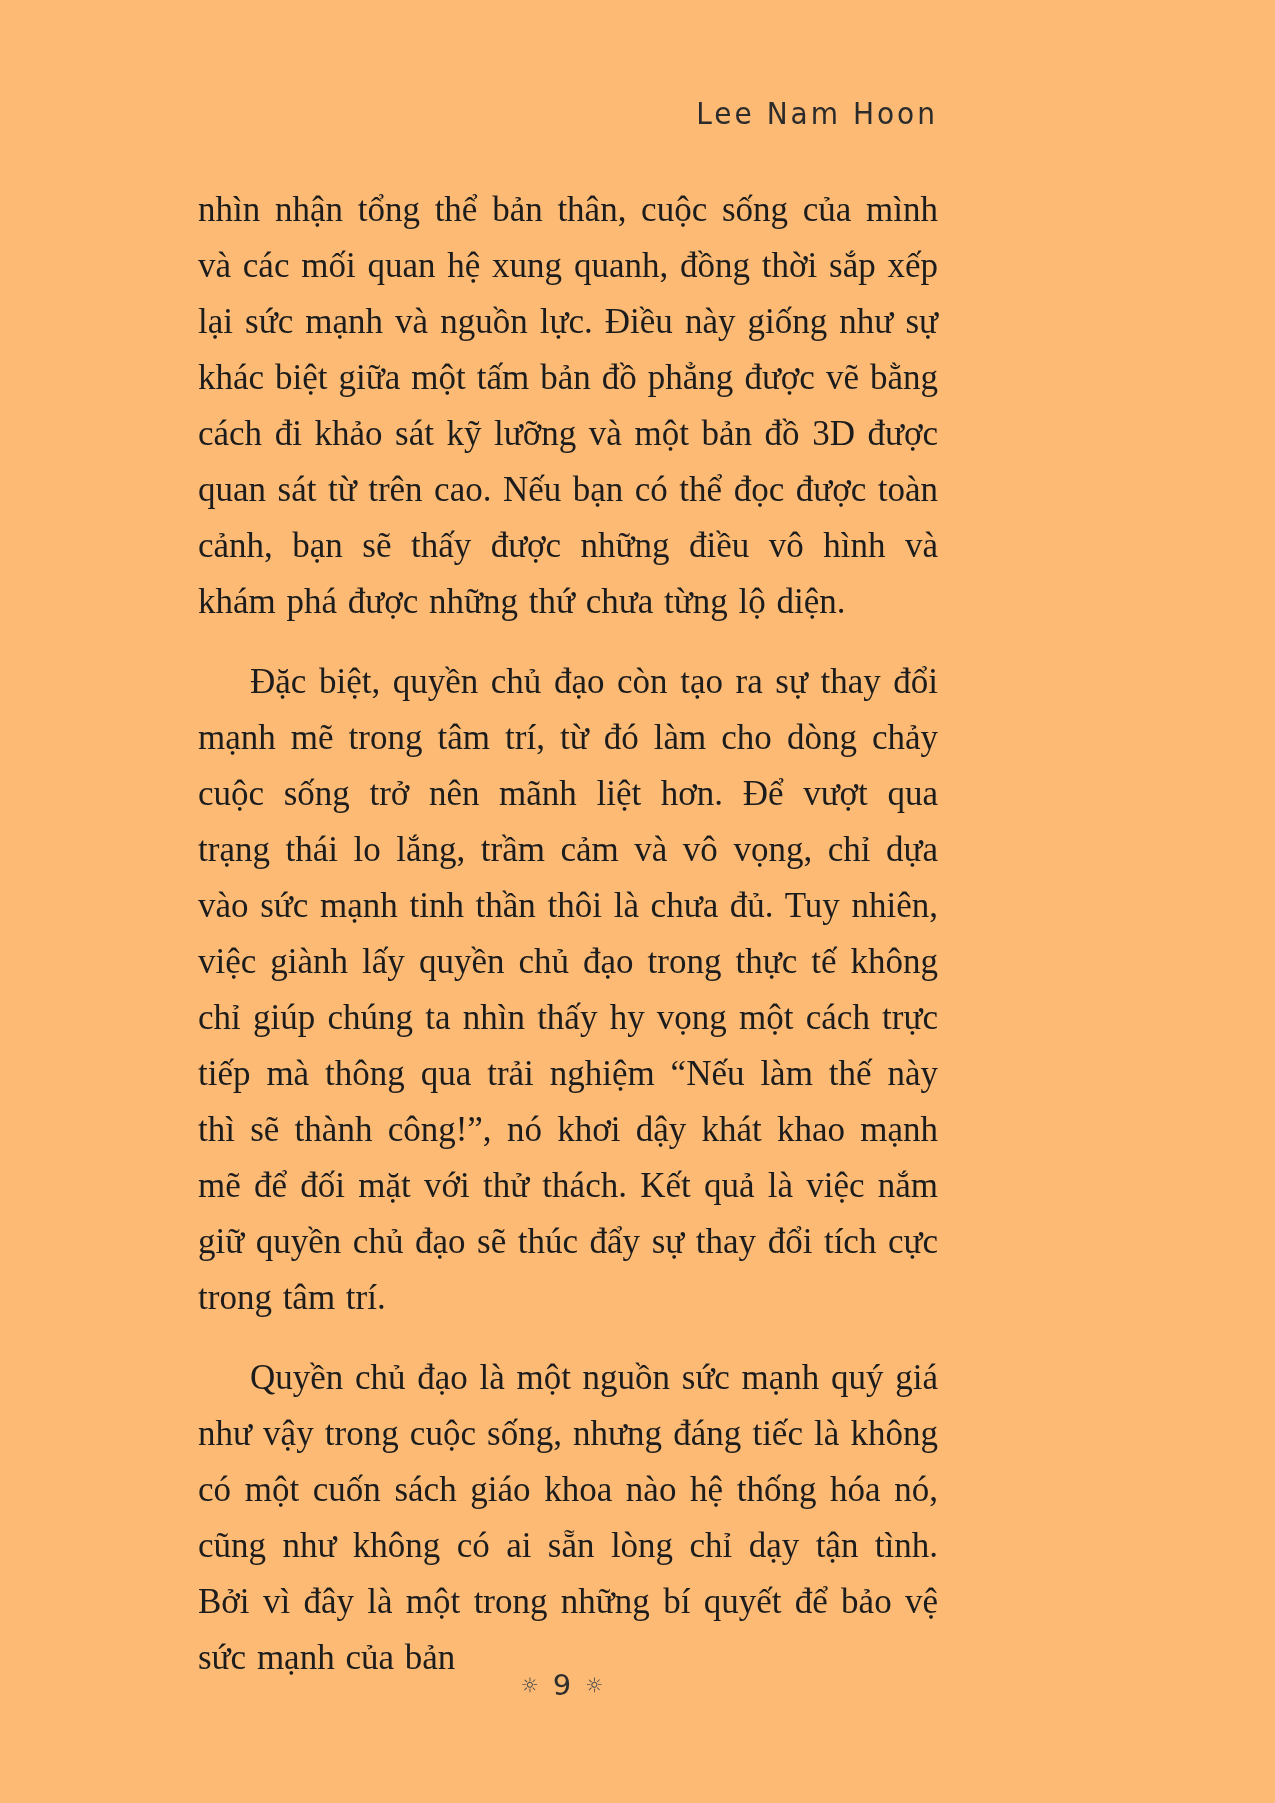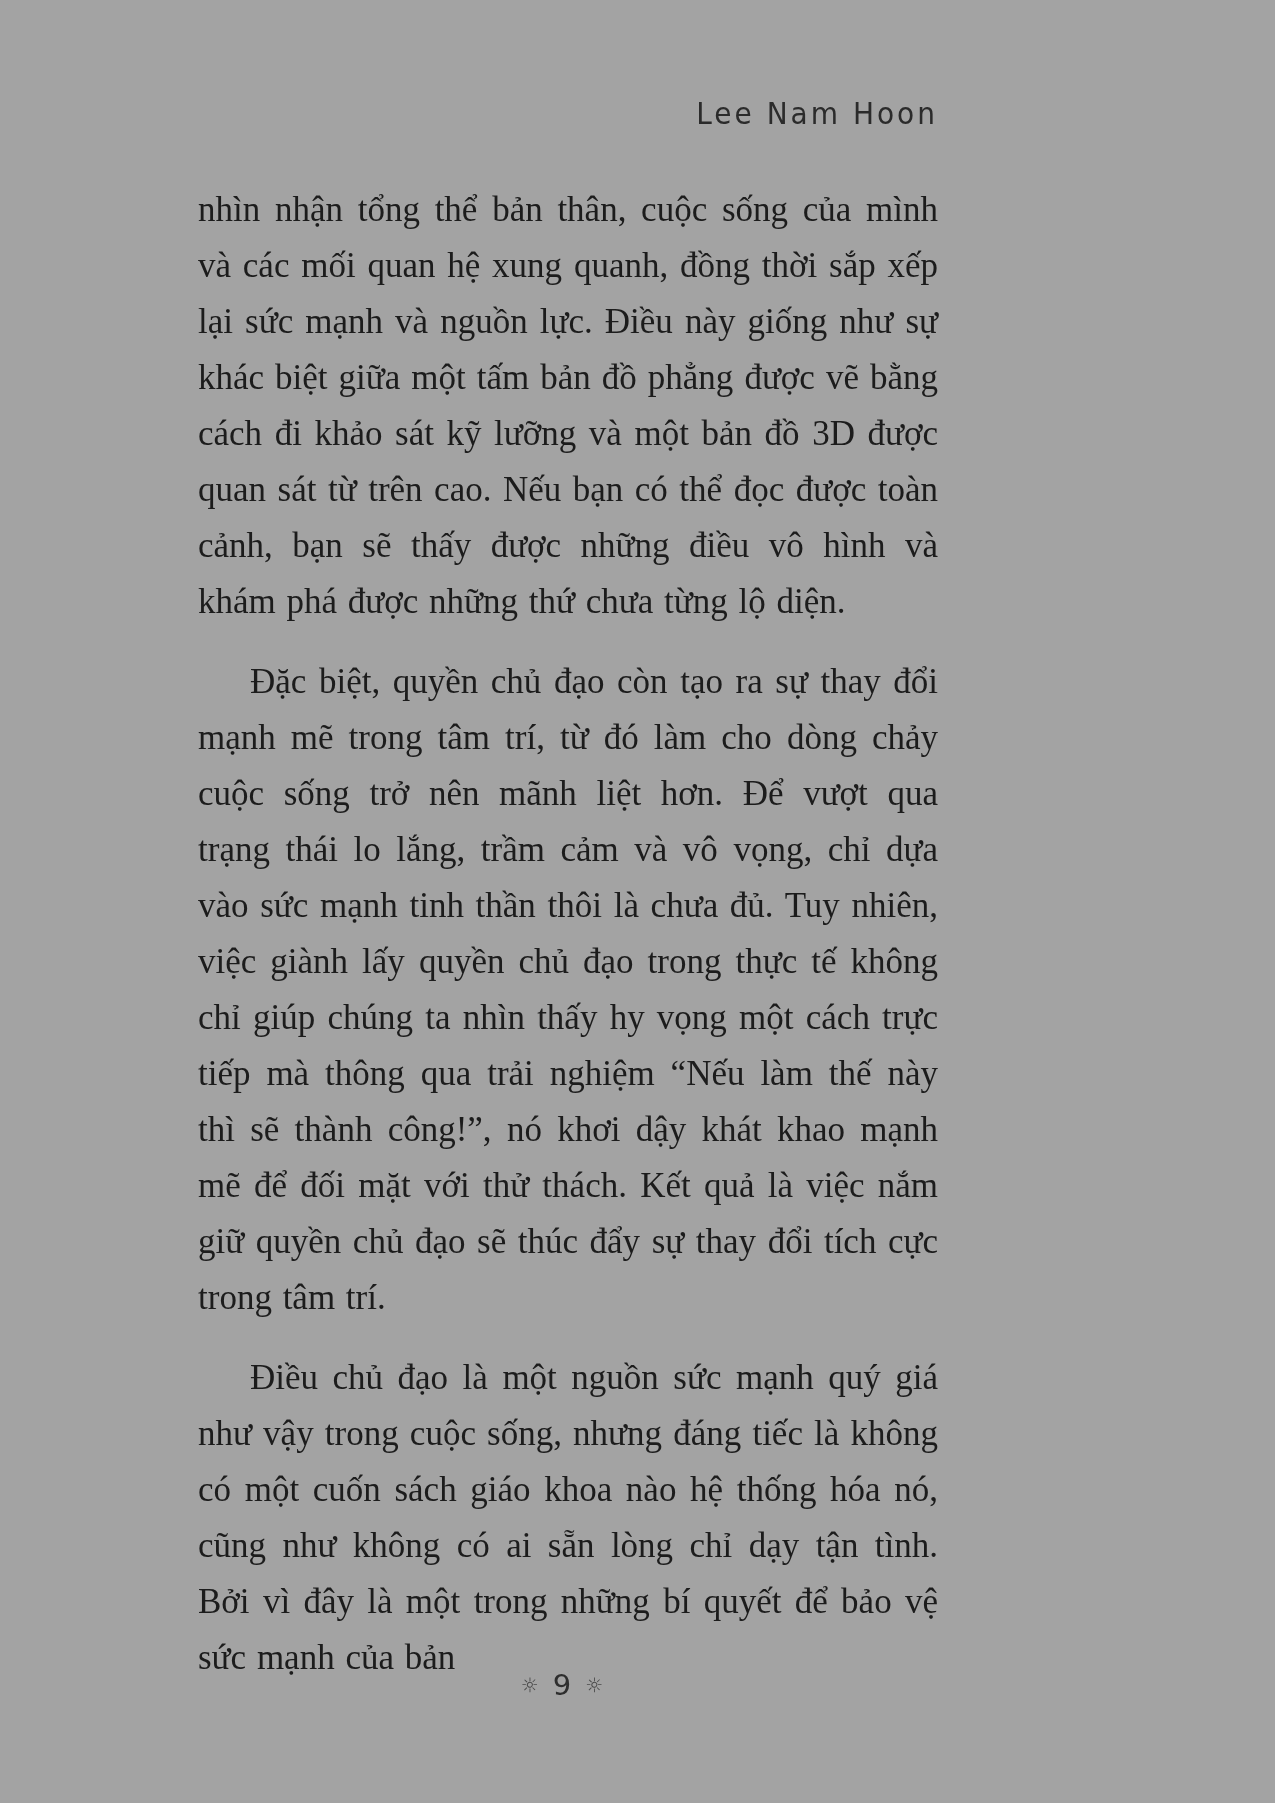--- a/index.html
+++ b/index.html
@@ -5,21 +5,21 @@
   html, body {
     margin: 0;
     padding: 0;
     background: #e8e8e8;
   }
   .page {
     position: relative;
     width: 1275px;
     height: 1803px;
     margin: 0 auto;
-    background: #a3a3a3;
+    background: #fdba74;
     overflow: hidden;
     font-family: "Liberation Serif", serif;
   }
   .header {
     position: absolute;
     top: 98px;
     left: 186px;
     width: 752px;
     text-align: right;
   }
@@ -79,21 +79,21 @@
 
 <div class="page">
 
   <div class="header">
     <span class="author">Lee Nam Hoon</span>
   </div>
 
   <div class="content">
     <p class="para no-indent">nhìn nhận tổng thể bản thân, cuộc sống của mình và các mối quan hệ xung quanh, đồng thời sắp xếp lại sức mạnh và nguồn lực. Điều này giống như sự khác biệt giữa một tấm bản đồ phẳng được vẽ bằng cách đi khảo sát kỹ lưỡng và một bản đồ 3D được quan sát từ trên cao. Nếu bạn có thể đọc được toàn cảnh, bạn sẽ thấy được những điều vô hình và khám phá được những thứ chưa từng lộ diện.</p>
     <p class="para">Đặc biệt, quyền chủ đạo còn tạo ra sự thay đổi mạnh mẽ trong tâm trí, từ đó làm cho dòng chảy cuộc sống trở nên mãnh liệt hơn. Để vượt qua trạng thái lo lắng, trầm cảm và vô vọng, chỉ dựa vào sức mạnh tinh thần thôi là chưa đủ. Tuy nhiên, việc giành lấy quyền chủ đạo trong thực tế không chỉ giúp chúng ta nhìn thấy hy vọng một cách trực tiếp mà thông qua trải nghiệm “Nếu làm thế này thì sẽ thành công!”, nó khơi dậy khát khao mạnh mẽ để đối mặt với thử thách. Kết quả là việc nắm giữ quyền chủ đạo sẽ thúc đẩy sự thay đổi tích cực trong tâm trí.</p>
-    <p class="para">Điều chủ đạo là một nguồn sức mạnh quý giá như vậy trong cuộc sống, nhưng đáng tiếc là không có một cuốn sách giáo khoa nào hệ thống hóa nó, cũng như không có ai sẵn lòng chỉ dạy tận tình. Bởi vì đây là một trong những bí quyết để bảo vệ sức mạnh của bản</p>
+    <p class="para">Quyền chủ đạo là một nguồn sức mạnh quý giá như vậy trong cuộc sống, nhưng đáng tiếc là không có một cuốn sách giáo khoa nào hệ thống hóa nó, cũng như không có ai sẵn lòng chỉ dạy tận tình. Bởi vì đây là một trong những bí quyết để bảo vệ sức mạnh của bản</p>
   </div>
 
   <div class="footer">
     <span class="ornament">☼</span>
     <span class="pagenum">9</span>
     <span class="ornament">☼</span>
   </div>
 
 </div>
 

